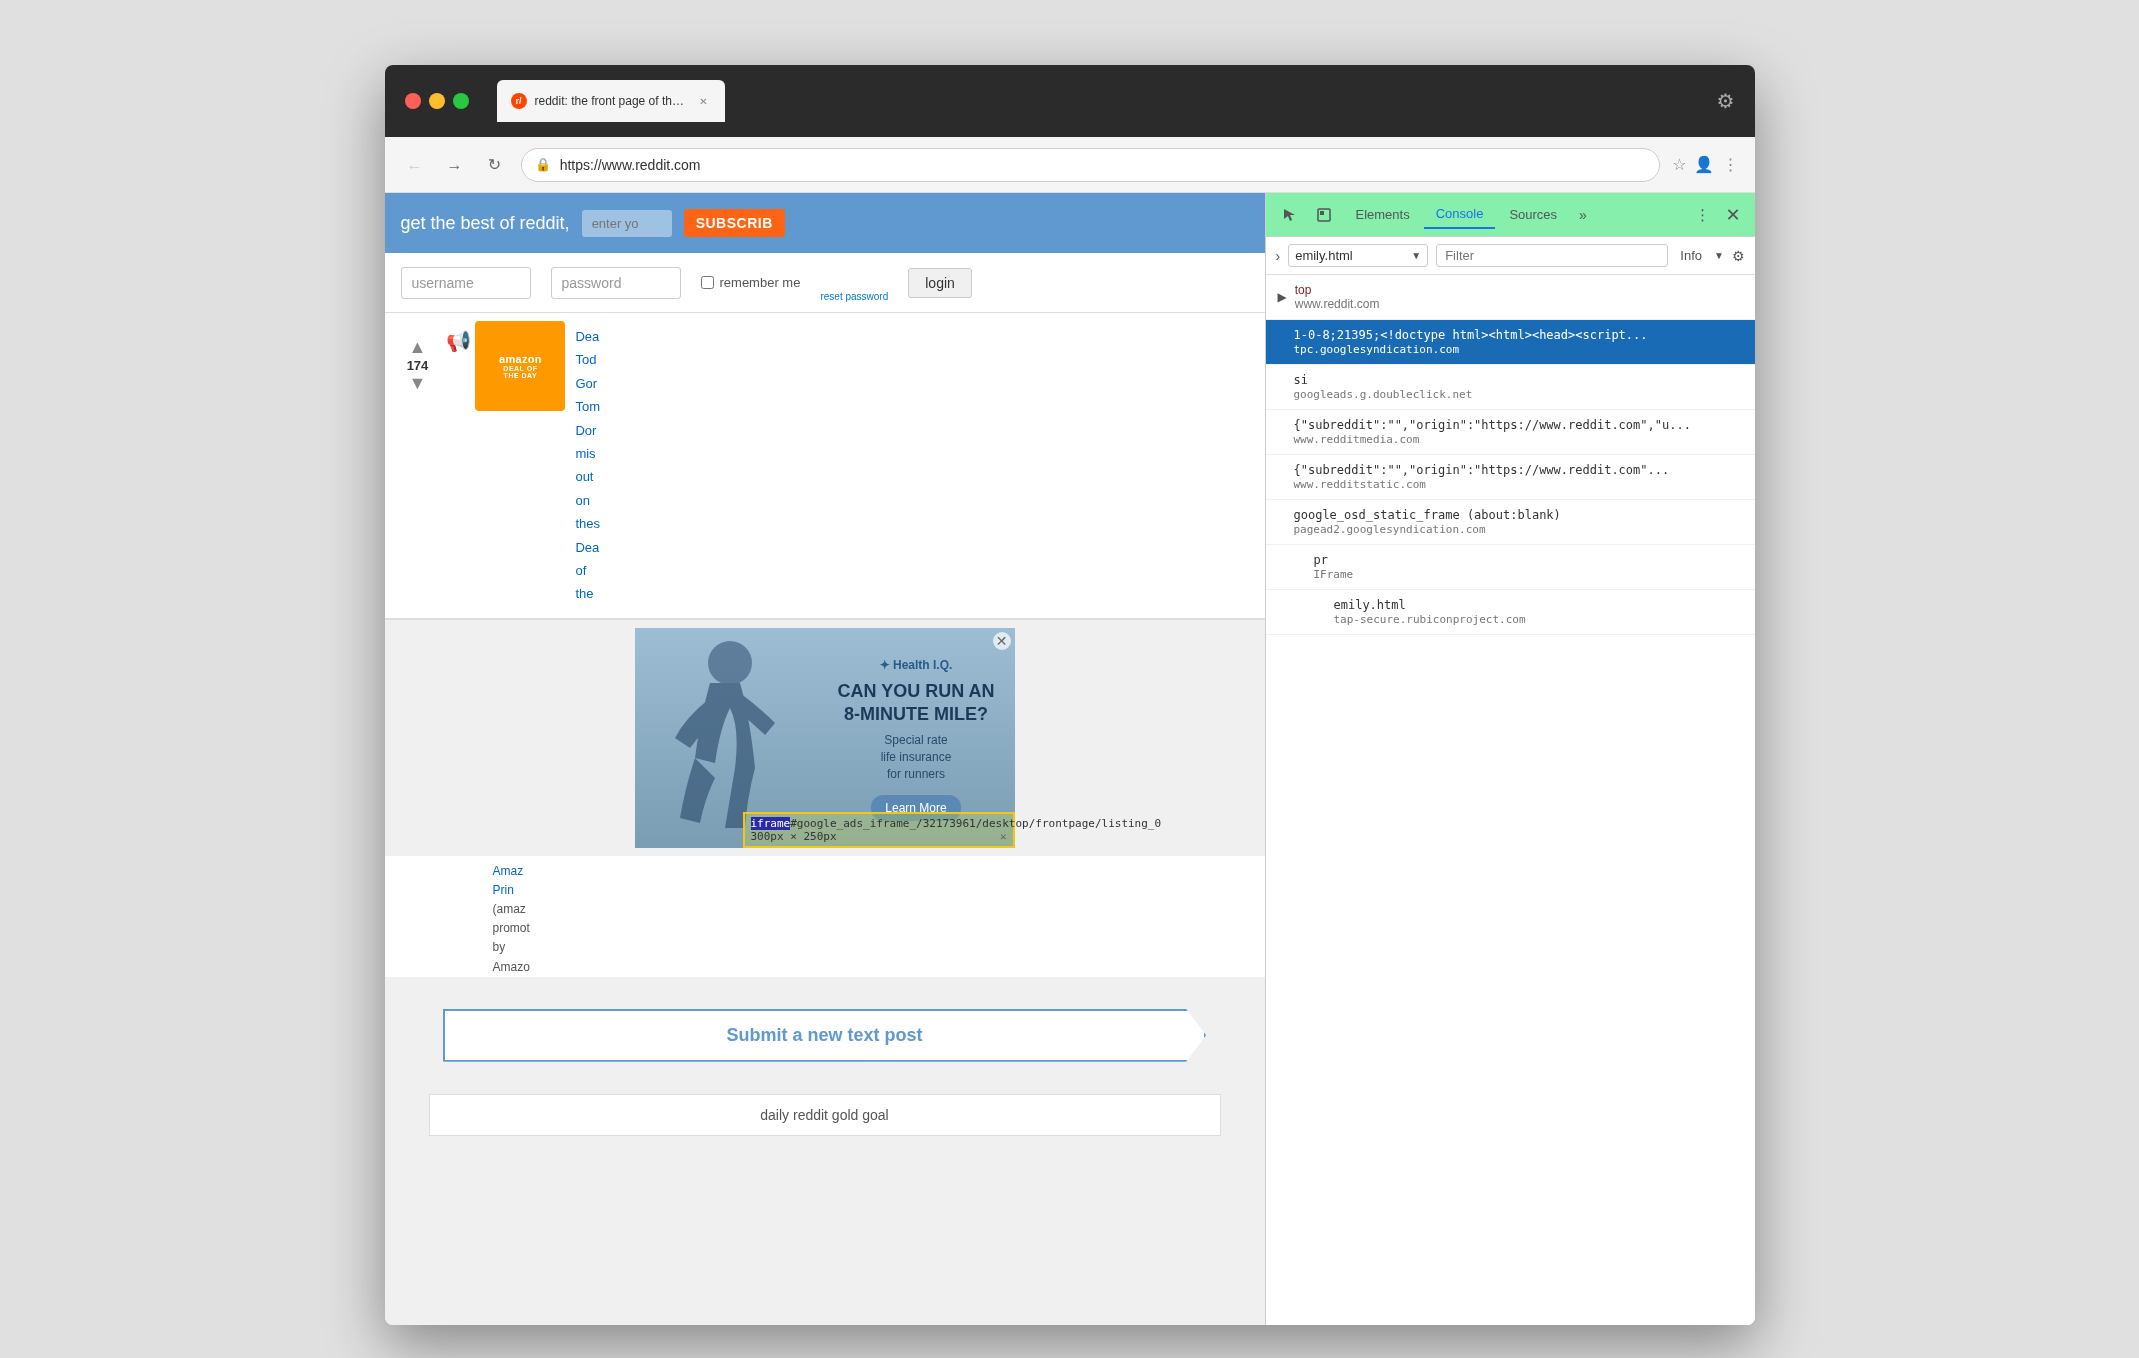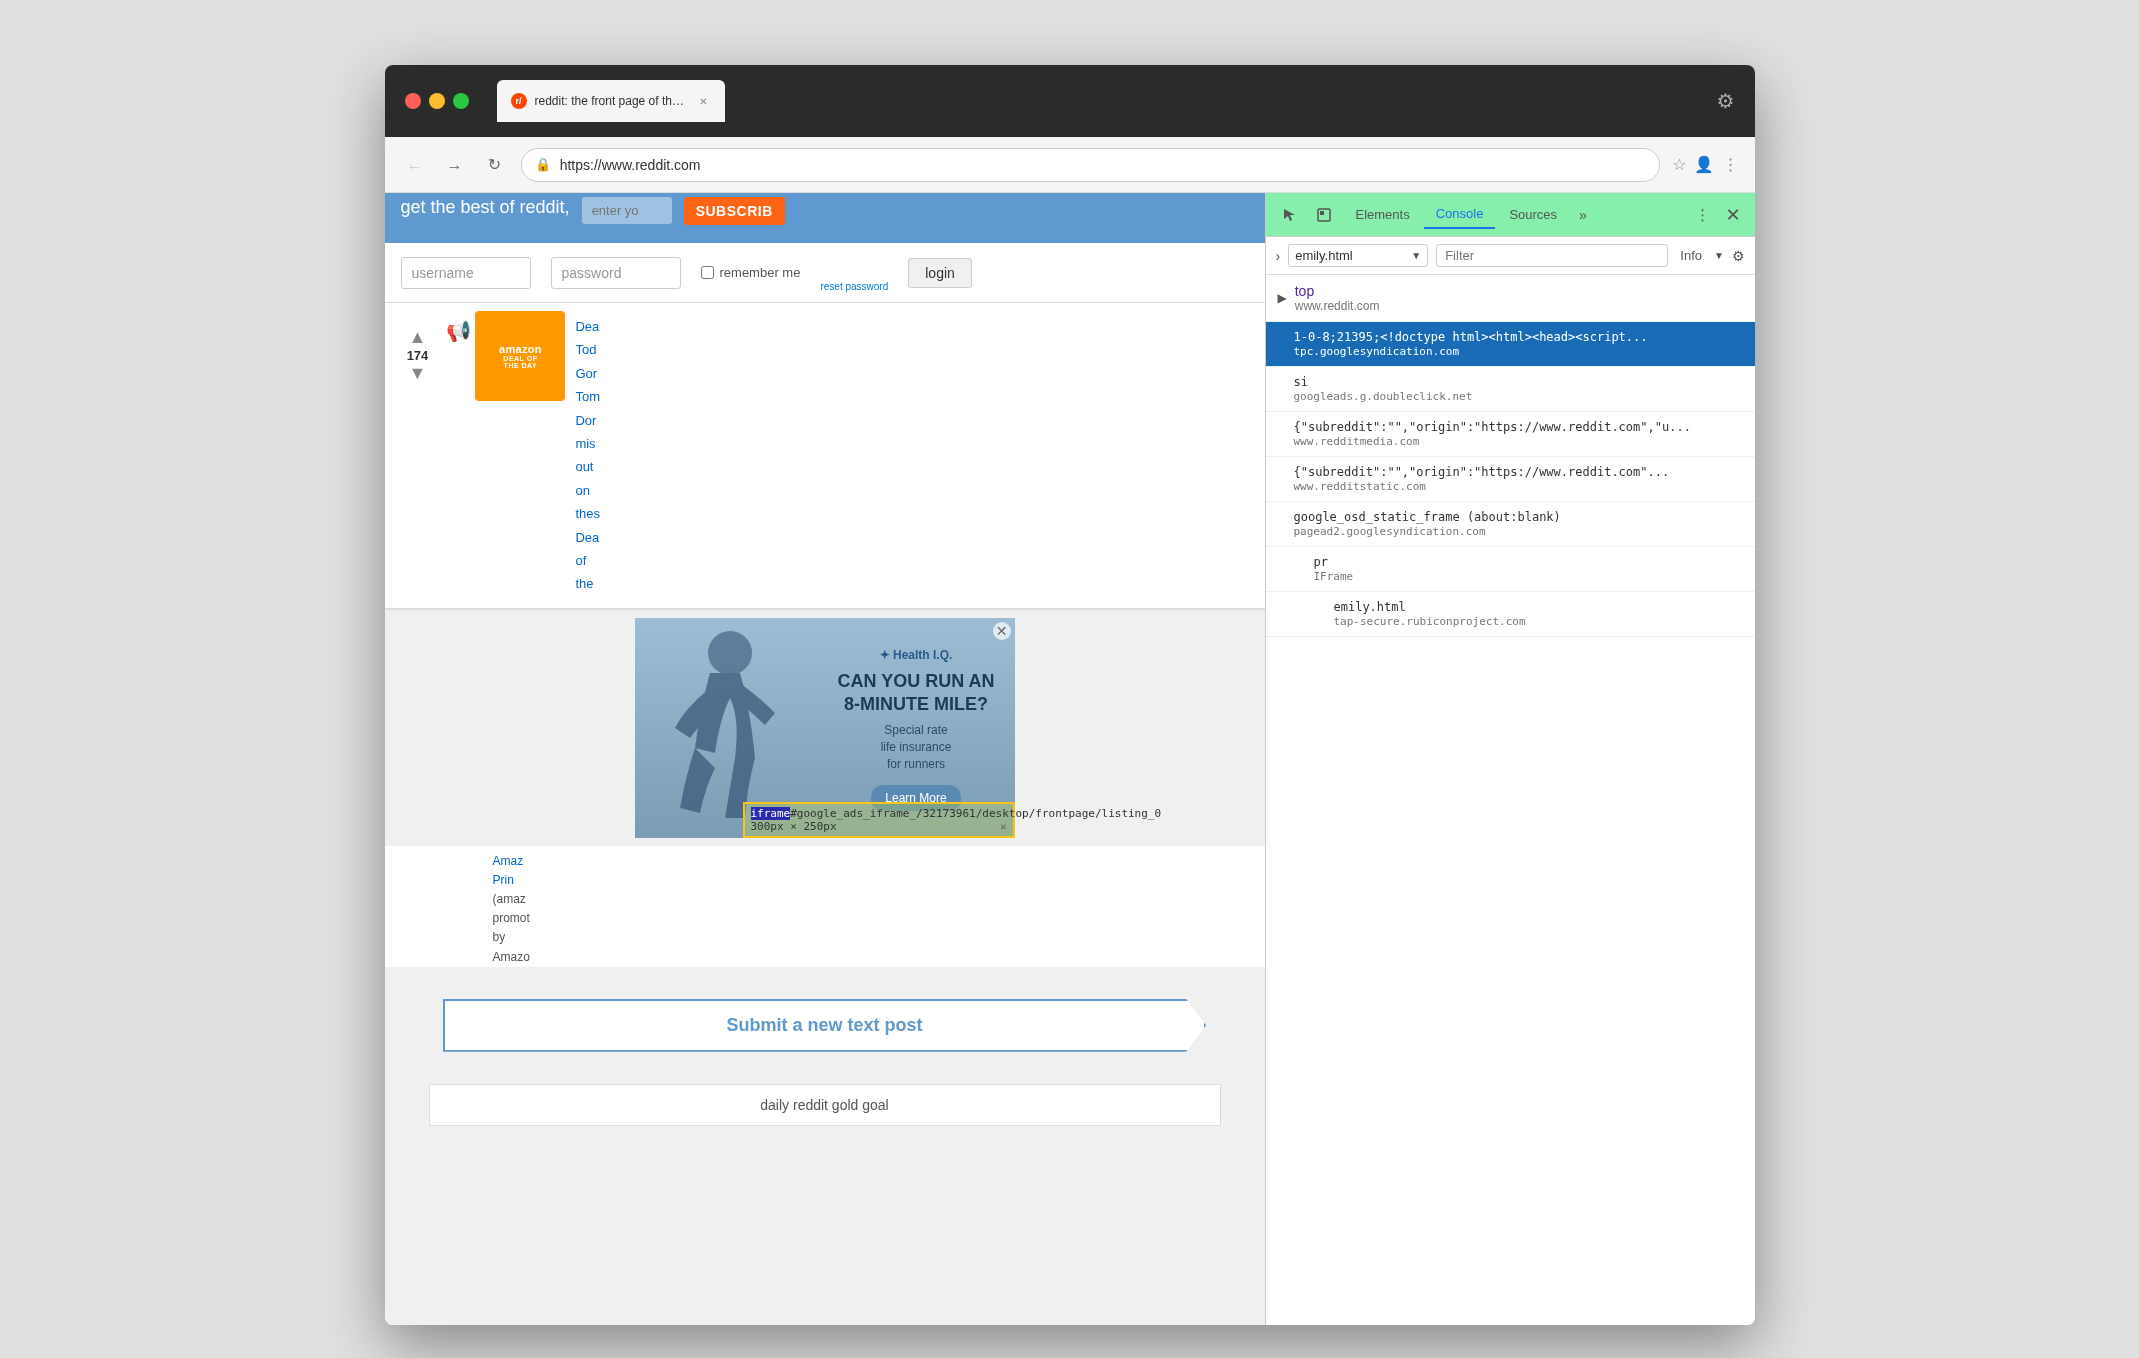--- a/index.html
+++ b/index.html
@@ -184,23 +184,23 @@
     .reddit-page {
       flex: 1;
       background: #f0f0f0;
       overflow: hidden;
       display: flex;
       flex-direction: column;
     }
 
     .reddit-header {
       background: #5f99cf;
-      height: 50px;
-      display: flex;
-      align-items: flex-start;
+      height: 60px;
+      display: flex;
+      align-items: center;
       padding: 4px 16px;
       gap: 12px;
       flex-shrink: 0;
     }
 
     .reddit-header-text {
       color: white;
       font-size: 18px;
       font-weight: 300;
     }
@@ -620,22 +620,22 @@
       gap: 8px;
     }
 
     .console-expand-arrow {
       color: #555;
       font-size: 12px;
       flex-shrink: 0;
     }
 
     .console-frame-name {
-      color: #4c1d95;
-      font-size: 14px;
+      color: #7f1d1d;
+      font-size: 12px;
     }
 
     .console-frame-origin {
       color: #777;
       font-size: 12px;
     }
 
     .console-entry.selected {
       background: #1a6bb5;
     }

